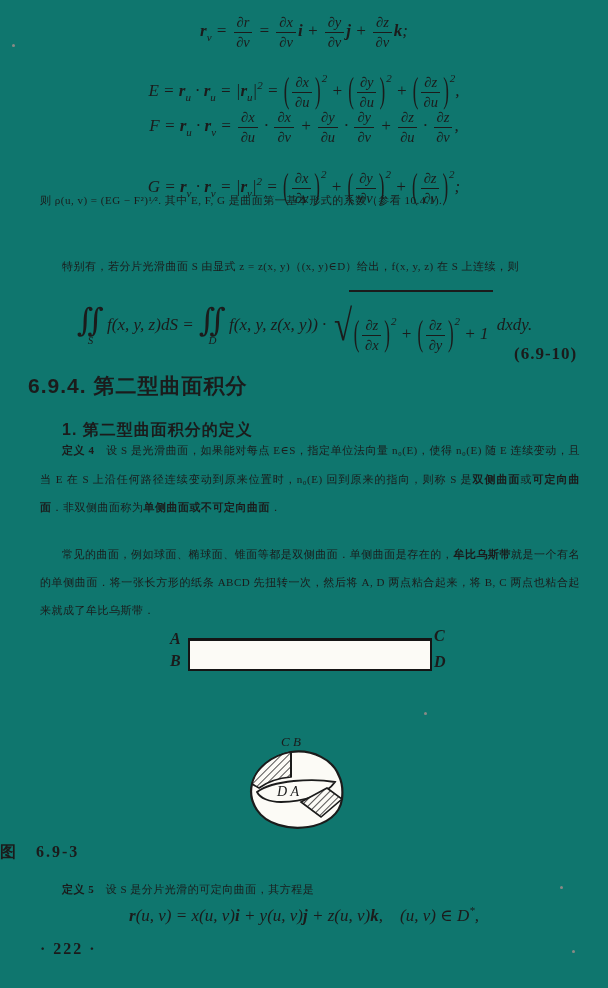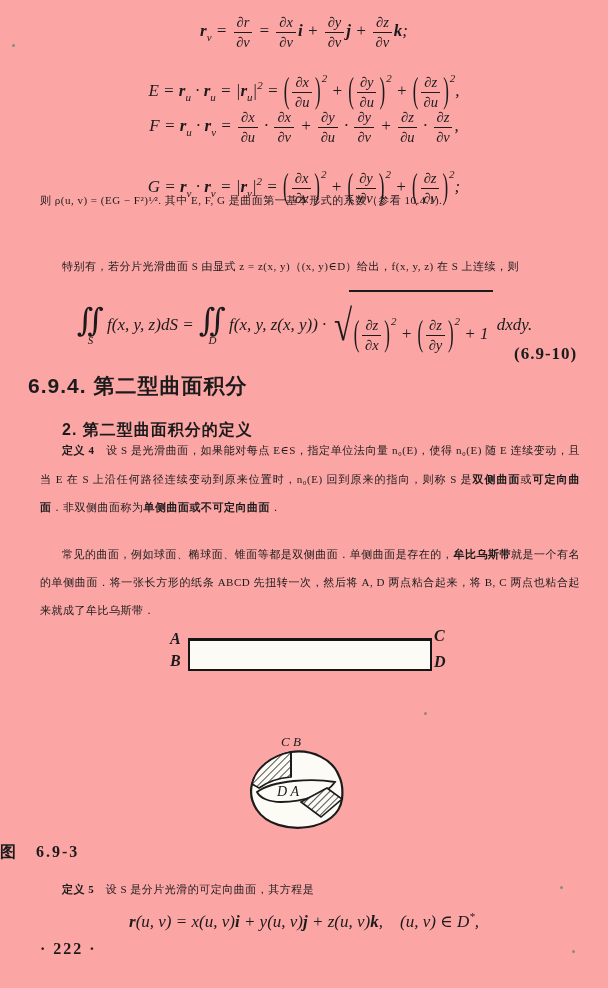--- a/index.html
+++ b/index.html
@@ -1,19 +1,19 @@
 <!DOCTYPE html>
 <html><head>
 <meta charset="utf-8">
 <style>
   html,body{margin:0;padding:0;}
   .page{
     position:relative;
     width:608px;height:988px;
-    background:#fca5a5;
+    background:#0f766e;
     color:#1b1b1b;
     font-family:"Liberation Serif","DejaVu Serif",serif;
     overflow:hidden;
   }
   
   .para{
     position:absolute;
     left:40px;width:540px;
     font-size:11px;line-height:28px;
     text-align:justify;
@@ -107,21 +107,21 @@
   <div class="formula" style="top:150px;height:48px;line-height:48px;"><span class="t">G = </span><span class="bv">r</span><span class="ssub">v</span><span class="t"> · </span><span class="bv">r</span><span class="ssub">v</span><span class="t"> = |</span><span class="bv">r</span><span class="ssub">v</span><span class="t">|</span><span class="ssup">2</span><span class="t"> = </span><span class="bigp">(</span><span class="frac"><span class="num">∂x</span><span class="den">∂v</span></span><span class="bigp">)</span><span class="psup">2</span><span class="t"> + </span><span class="bigp">(</span><span class="frac"><span class="num">∂y</span><span class="den">∂v</span></span><span class="bigp">)</span><span class="psup">2</span><span class="t"> + </span><span class="bigp">(</span><span class="frac"><span class="num">∂z</span><span class="den">∂v</span></span><span class="bigp">)</span><span class="psup">2</span><span class="t">;</span></div>
 
   <div class="para" style="top:186px;"><span>则 ρ(u, v) = (EG − F²)¹⁄². 其中 E, F, G 是曲面第一基本形式的系数（参看 10.4.1).</span></div>
 
   <div class="para indent" style="top:252px;line-height:29px;"><span>特别有，若分片光滑曲面 S 由显式 z = z(x, y)（(x, y)∈D）给出，f(x, y, z) 在 S 上连续，则</span></div>
 
   <div class="formula" style="top:290px;height:54px;line-height:54px;"><span class="iint"><span class="sym">∬</span><span class="lim">S</span></span><span class="t">f(x, y, z)dS = </span><span class="iint"><span class="sym">∬</span><span class="lim">D</span></span><span class="t">f(x, y, z(x, y)) · </span><span class="sqrt"><span class="rad">√</span><span class="sqbody"><span class="bigp">(</span><span class="frac"><span class="num">∂z</span><span class="den">∂x</span></span><span class="bigp">)</span><span class="psup">2</span><span class="t"> + </span><span class="bigp">(</span><span class="frac"><span class="num">∂z</span><span class="den">∂y</span></span><span class="bigp">)</span><span class="psup">2</span><span class="t"> + 1 </span></span></span><span class="t"> dxdy.</span></div>
   <div class="eq-tag" style="left:514px;top:344px;">(6.9-10)</div>
 
   <div class="heading" style="top:372px;">6.9.4. 第二型曲面积分</div>
-  <div class="subheading" style="top:420px;">2. 第二型曲面积分的定义</div>
+  <div class="subheading" style="top:420px;">1. 第二型曲面积分的定义</div>
 
   <div class="para indent" style="top:436px;line-height:28.5px;"><span class="bold">定义 4</span><span>　设 S 是光滑曲面，如果能对每点 E∈S，指定单位法向量 n₀(E)，使得 n₀(E) 随 E 连续变动，且当 E 在 S 上沿任何路径连续变动到原来位置时，n₀(E) 回到原来的指向，则称 S 是</span><span class="bold">双侧曲面</span><span>或</span><span class="bold">可定向曲面</span><span>．非双侧曲面称为</span><span class="bold">单侧曲面或不可定向曲面</span><span>．</span></div>
 
   <div class="para indent" style="top:540px;"><span>常见的曲面，例如球面、椭球面、锥面等都是双侧曲面．单侧曲面是存在的，</span><span class="bold">牟比乌斯带</span><span>就是一个有名的单侧曲面．将一张长方形的纸条 ABCD 先扭转一次，然后将 A, D 两点粘合起来，将 B, C 两点也粘合起来就成了牟比乌斯带．</span></div>
 
   <div class="rect-fig">
     <div class="band"></div>
     <span class="lbl" style="left:12px;top:0px;">A</span>
     <span class="lbl" style="left:12px;top:22px;">B</span>
     <span class="lbl" style="left:276px;top:-3px;">C</span>
@@ -147,21 +147,21 @@
 
       <line x1="51" y1="20" x2="51" y2="45" stroke="#1b1b1b" stroke-width="2"></line>
       <text x="51" y="14" text-anchor="middle" font-size="13" font-style="italic" font-family="Liberation Serif, DejaVu Serif, serif" fill="#1b1b1b">C B</text>
       <text x="48" y="64" text-anchor="middle" font-size="14" font-style="italic" font-family="Liberation Serif, DejaVu Serif, serif" fill="#1b1b1b">D A</text>
     </svg>
   </div>
   <div class="fig-caption">图　6.9-3</div>
 
   <div class="para indent" style="top:876px;line-height:26px;"><span class="bold">定义 5</span><span>　设 S 是分片光滑的可定向曲面，其方程是</span></div>
 
-  <div class="formula" style="top:898px;height:28px;line-height:36px;"><span class="bv">r</span><span class="t">(u, v) = x(u, v)</span><span class="bv">i</span><span class="t"> + y(u, v)</span><span class="bv">j</span><span class="t"> + z(u, v)</span><span class="bv">k</span><span class="t">,　(u, v) ∈ D</span><span class="ssup">*</span><span class="t">,</span></div>
+  <div class="formula" style="top:898px;height:28px;line-height:24px;"><span class="bv">r</span><span class="t">(u, v) = x(u, v)</span><span class="bv">i</span><span class="t"> + y(u, v)</span><span class="bv">j</span><span class="t"> + z(u, v)</span><span class="bv">k</span><span class="t">,　(u, v) ∈ D</span><span class="ssup">*</span><span class="t">,</span></div>
 
   <div class="page-number">· 222 ·</div>
 
   <div class="speck" style="left:12px;top:44px;"></div>
   <div class="speck" style="left:424px;top:712px;"></div>
   <div class="speck" style="left:572px;top:950px;"></div>
   <div class="speck" style="left:560px;top:886px;"></div>
 
 </div>
 

